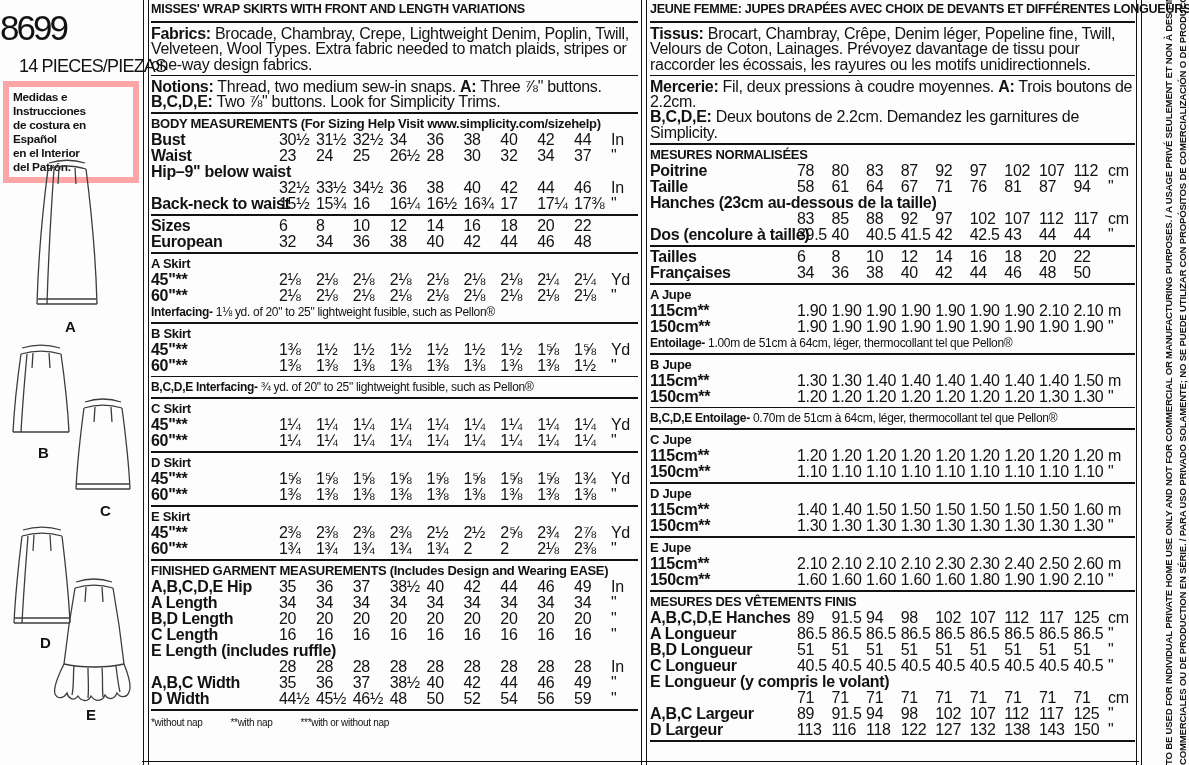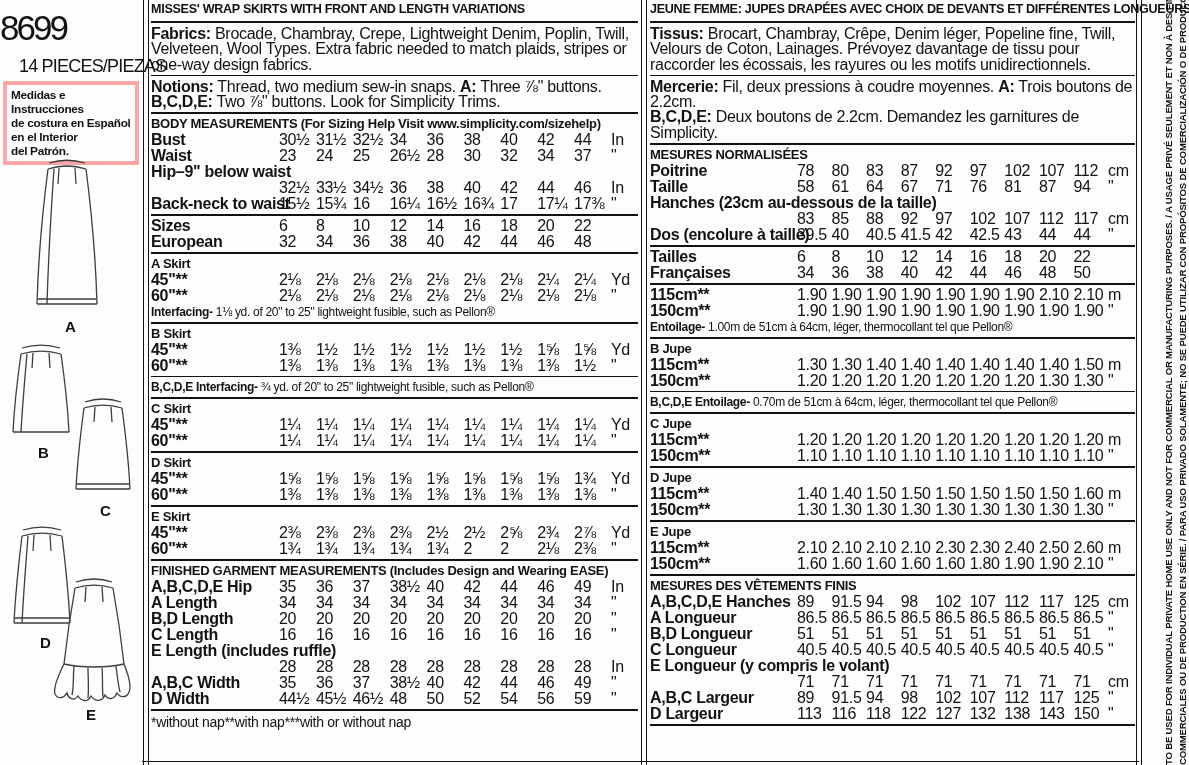--- a/index.html
+++ b/index.html
@@ -2,21 +2,21 @@
 <html><head>
 <meta charset="utf-8">
 <style>
   html,body{margin:0;padding:0;background:#e8e8e8}
   .sheet{position:relative;width:1189px;height:765px;background:#fdfdfd;color:#121212;
          font-family:"Liberation Sans",sans-serif;overflow:hidden;letter-spacing:-0.3px}
   
   .left{position:absolute;left:0;top:0;width:142px;height:765px}
   .num{font-weight:normal;font-size:35px;line-height:56px;letter-spacing:-3px;}
   .pieces{font-size:18px;line-height:20px;letter-spacing:-0.8px;padding-left:19px;white-space:nowrap}
-  .esp{margin:5px 3px 0 3px;border:4px solid #fca5a5;padding:3px 4px;font-weight:bold;
+  .esp{margin:5px 3px 0 3px;border:6px solid #fca5a5;padding:3px 4px;font-weight:bold;
        font-size:11.8px;line-height:14px;letter-spacing:-0.3px}
   .sk{position:absolute}
   .view-label{position:absolute;font-weight:bold;font-size:15px;letter-spacing:0.5px}
   
   .vd{position:absolute;top:0;height:765px;width:4px;border-left:1.6px solid #121212;border-right:1.6px solid #121212}
   
   .col{position:absolute;top:0;height:765px;display:flex;flex-direction:column;box-sizing:border-box}
   .col-en{left:151px;width:487px;--lw:128px}
   .col-fr{left:650px;width:485px;--lw:147px}
   .sec-title{font-weight:bold;font-size:12.6px;line-height:16px;padding:1px 0 2px;white-space:nowrap}
@@ -24,21 +24,21 @@
   .hr1{border-top:1.2px solid #121212;margin:2px 0}
   .para{font-size:16px;line-height:15.3px;padding:1px 0}
   .para b{letter-spacing:-0.3px}
   .tbl-title{font-weight:bold;font-size:13px;line-height:16px;white-space:nowrap}
   .trow{display:grid;grid-template-columns:var(--lw) 1fr 27px;font-size:16px;line-height:16px}
   .lbl{font-weight:bold;white-space:nowrap}
   .cells{display:grid;grid-template-columns:repeat(9,1fr)}
   .cell{white-space:nowrap}
   .unit{white-space:nowrap}
   .note{font-size:12px;line-height:16px;white-space:nowrap}
-  .foot{font-size:14px;line-height:15px;display:flex;padding-top:2px}
+  .foot{font-size:10px;line-height:15px;display:flex;gap:28px;padding-top:2px}
   
   .side{position:absolute;right:1px;top:0;width:46px;height:765px;display:flex;flex-direction:row;
         justify-content:flex-end;gap:3px;overflow:hidden}
   .side-line{writing-mode:vertical-rl;transform:rotate(180deg);height:765px;white-space:nowrap;
              font-weight:bold;font-size:9.6px;letter-spacing:-0.2px;padding-top:4px}
   .bottom-rule{position:absolute;left:142px;width:997px;bottom:3px;border-top:1.6px solid #121212}
   svg{display:block}
 </style>
 </head>
 <body>
@@ -695,20 +695,21 @@
             <span class="cell">44</span>
             <span class="cell">46</span>
             <span class="cell">48</span>
             <span class="cell">50</span>
           </span>
           <span class="unit"></span>
         </div>
       </div>
     <div class="hr2"></div>
 
+    <div class="tbl-title">A Jupe</div>
     <div>
         <div class="trow">
           <span class="lbl">115cm**</span>
           <span class="cells">
             <span class="cell">1.90</span>
             <span class="cell">1.90</span>
             <span class="cell">1.90</span>
             <span class="cell">1.90</span>
             <span class="cell">1.90</span>
             <span class="cell">1.90</span>

